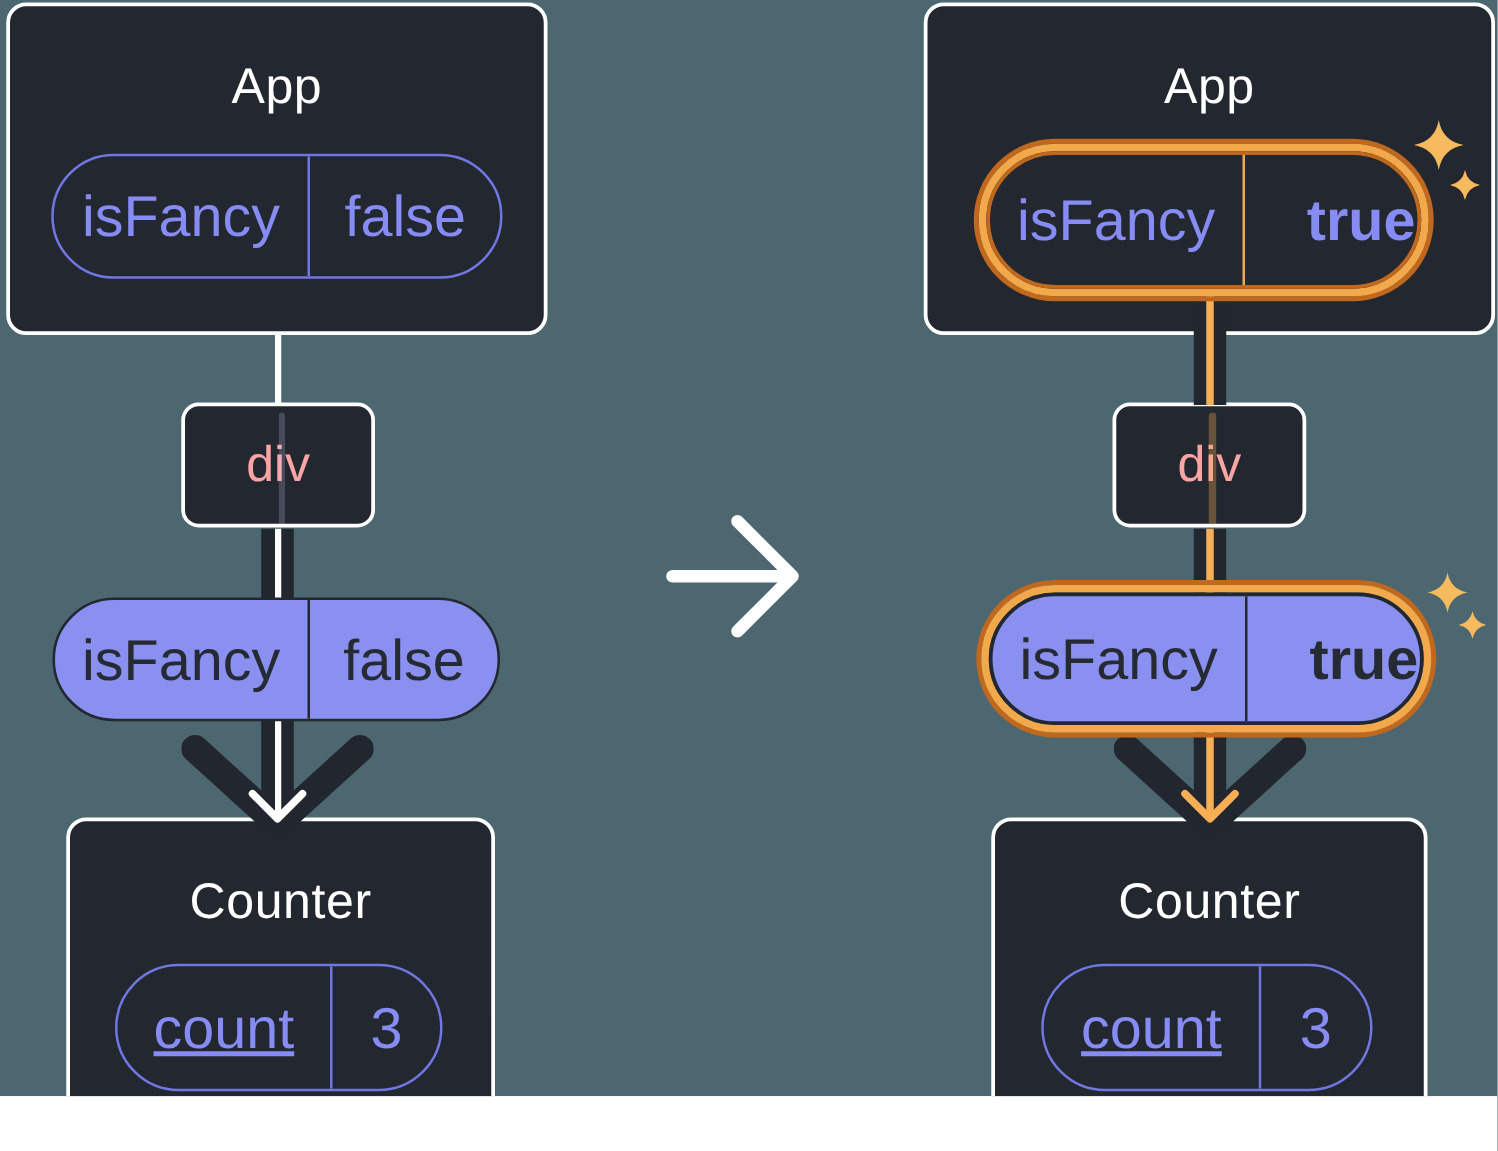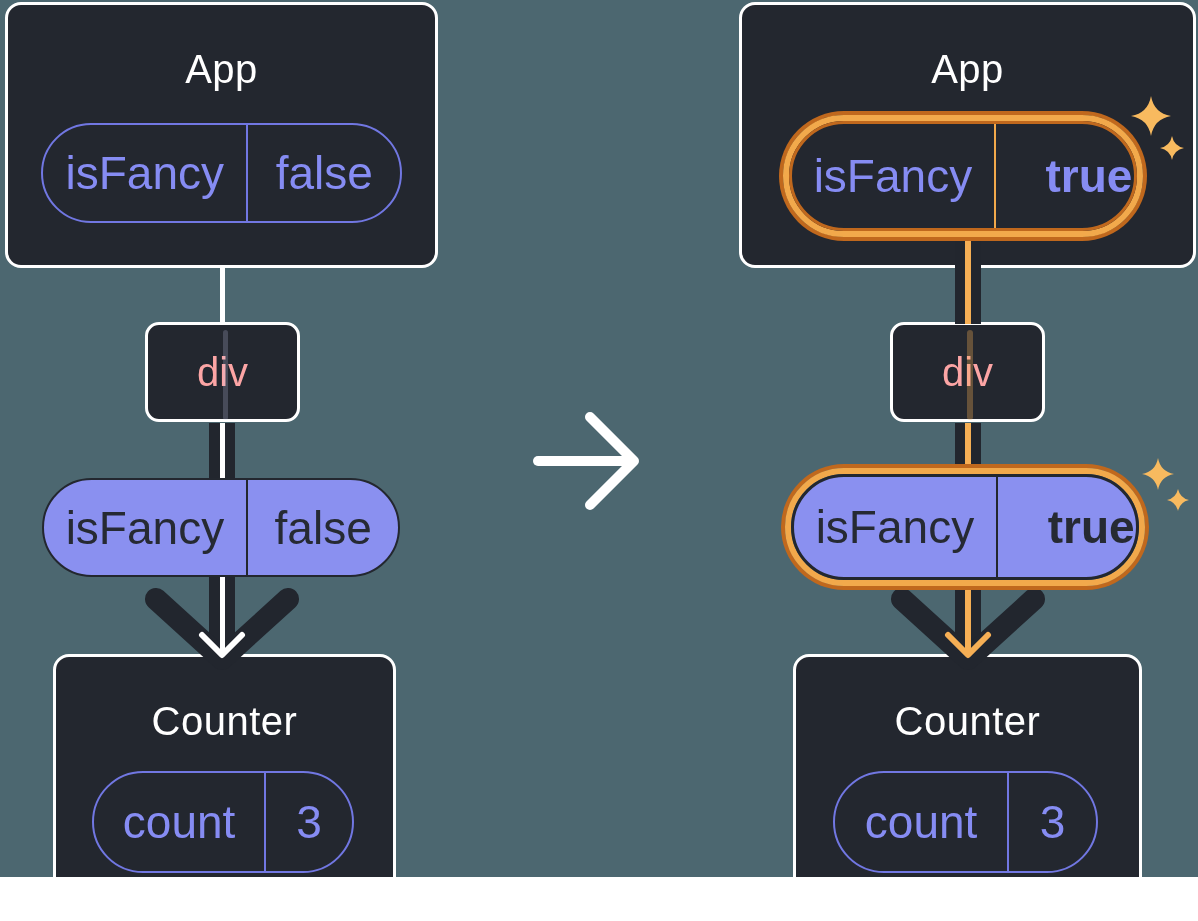--- a/index.html
+++ b/index.html
@@ -30,21 +30,21 @@
     display:flex; align-items:center; justify-content:center;
     font-size:46px; line-height:1;
   }
   .pill .sep{flex:0 0 auto;}
   .outline-pill{border:2.5px solid #7177E2; color:#868CF3; background:transparent;}
   .outline-pill .sep{width:2px; background:#7177E2;}
   .filled-pill{background:#8A90F0; border:2.5px solid #23272F; color:#262A33;}
   .filled-pill .sep{width:2.5px; background:#23272F;}
   .w57{flex:0 0 57%;} .w43{flex:1 1 auto;}
   .w59{flex:0 0 59%;} .w41{flex:1 1 auto;padding-left:48px;}
-  .w66{flex:0 0 66%;} .w34{flex:1 1 auto;}
+  .w66{flex:0 0 66%;text-decoration:underline;} .w34{flex:1 1 auto;}
   .bold{font-weight:700;}
   
   .hl{
     position:absolute; box-sizing:border-box; display:flex; z-index:5;
     border:6px solid #F2A94B; border-radius:999px;
     box-shadow:0 0 0 4px #C0681D;
     padding:0;
   }
   .hl-inner{
     flex:1; display:flex; box-sizing:border-box; overflow:hidden;

